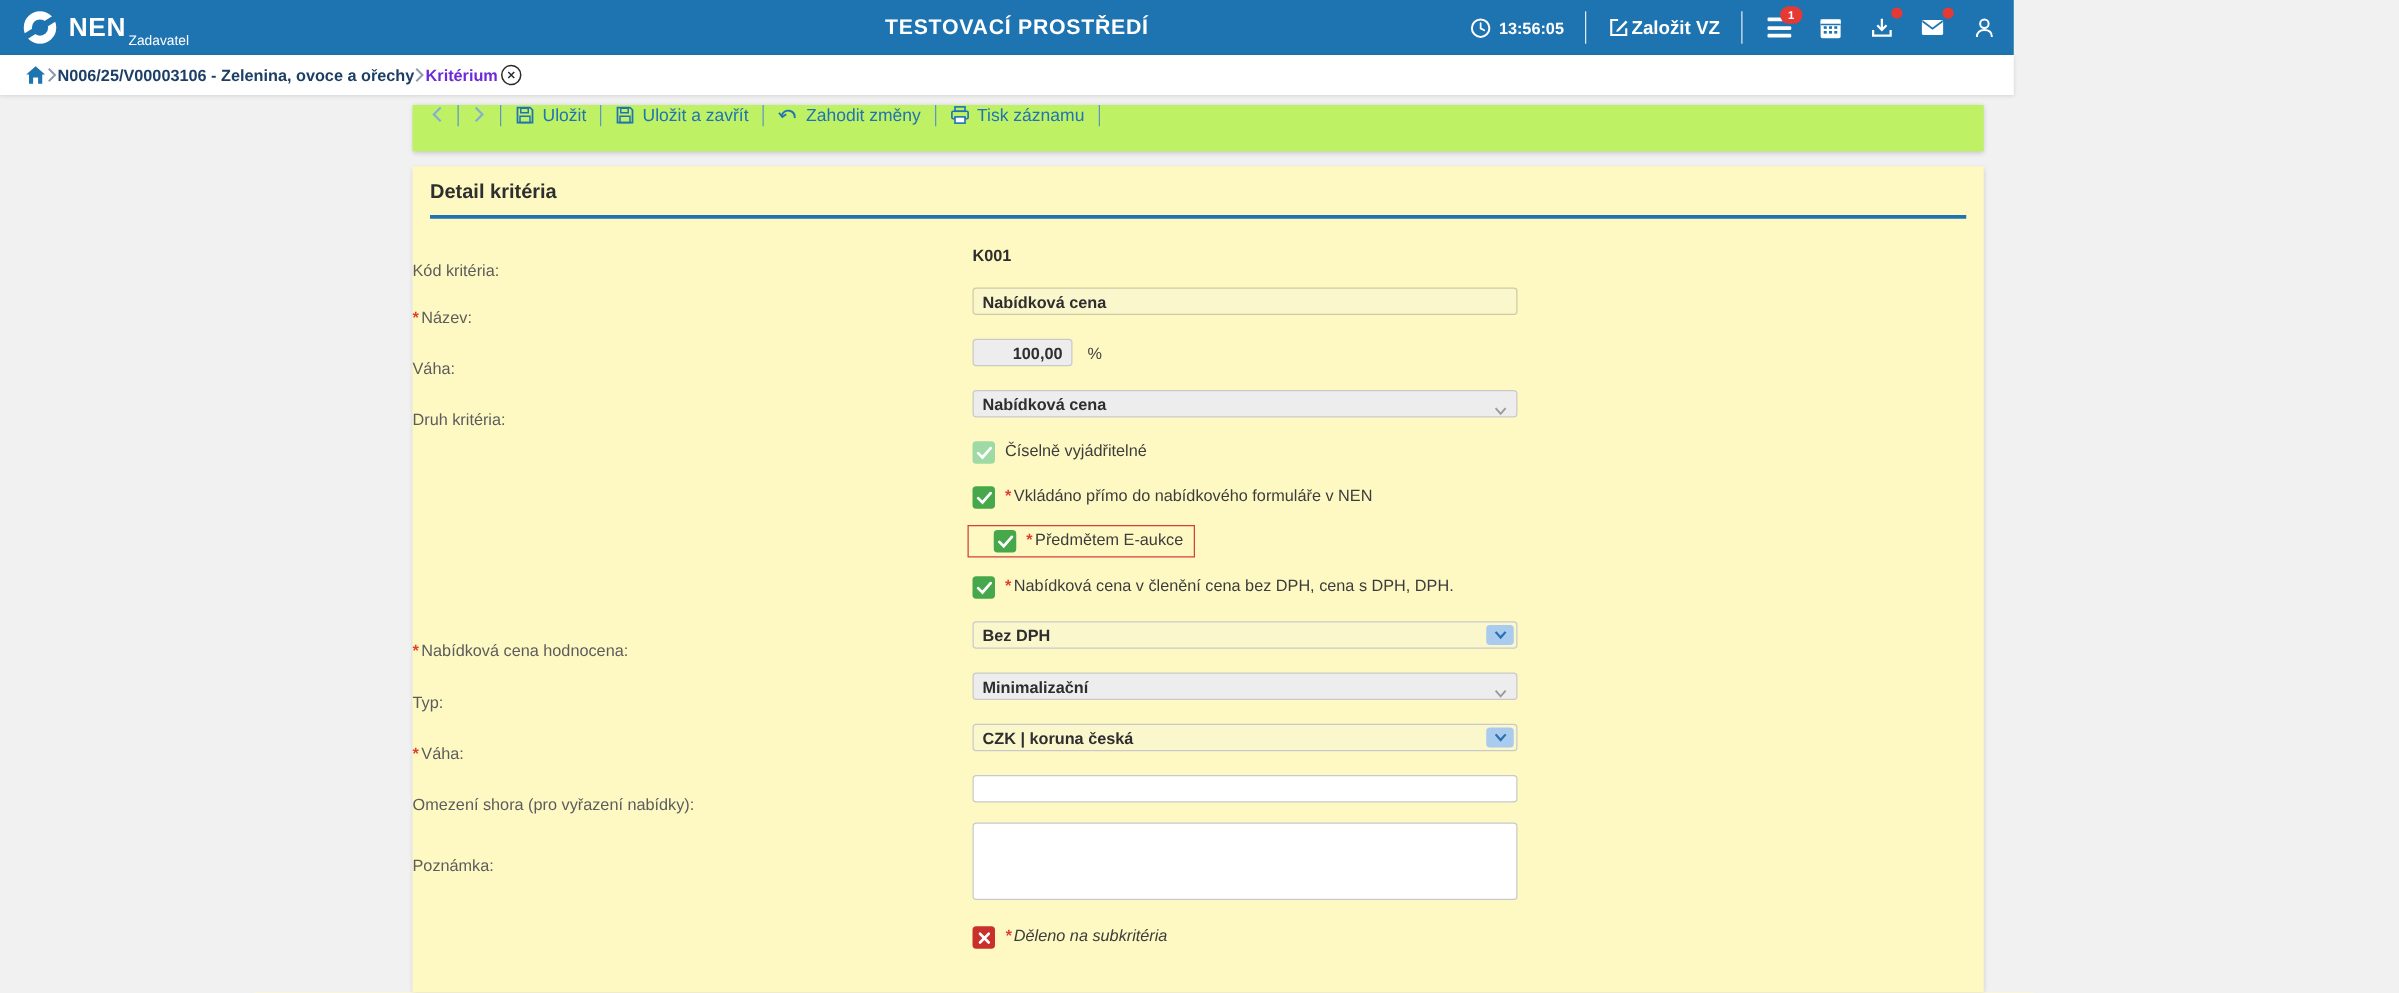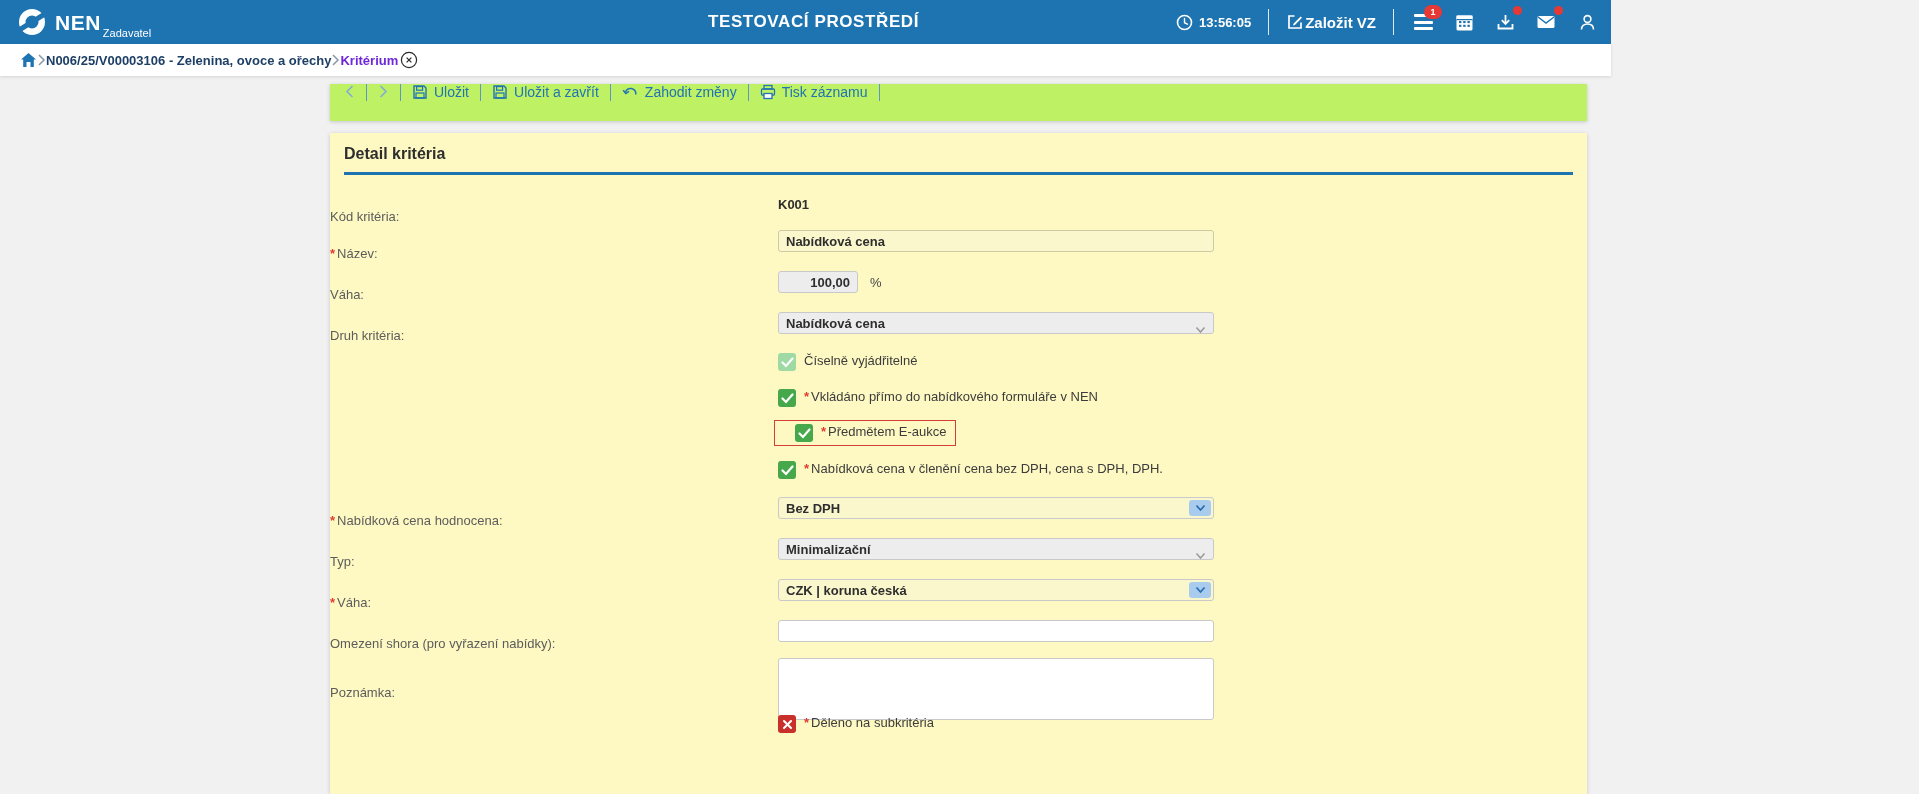--- a/index.html
+++ b/index.html
@@ -368,21 +368,21 @@
     <div class="row" style="top:487px;">
       <span class="lbl">Omezení shora (pro vyřazení nabídky):</span>
       <input class="inp w-std" value="" style="">
     </div>
 
     <div class="row row-top" style="top:525px;height:auto;">
       <span class="lbl">Poznámka:</span>
       <textarea class="note-area" style=""></textarea>
     </div>
 
-    <div class="row" style="top:580px;">
+    <div class="row" style="top:606px;font-style:italic;">
       <div class="cbrow">
         <span class="cb cb-red">
           <svg width="11" height="11" viewBox="0 0 11 11">
               <path d="M2 2 L9 9 M9 2 L2 9" stroke="#fff" stroke-width="2.1" stroke-linecap="round"></path>
             </svg>
         </span>
         <span class="cb-lbl"><span class="req">*</span><span>Děleno na subkritéria</span></span>
       </div>
     </div>
   </div>

